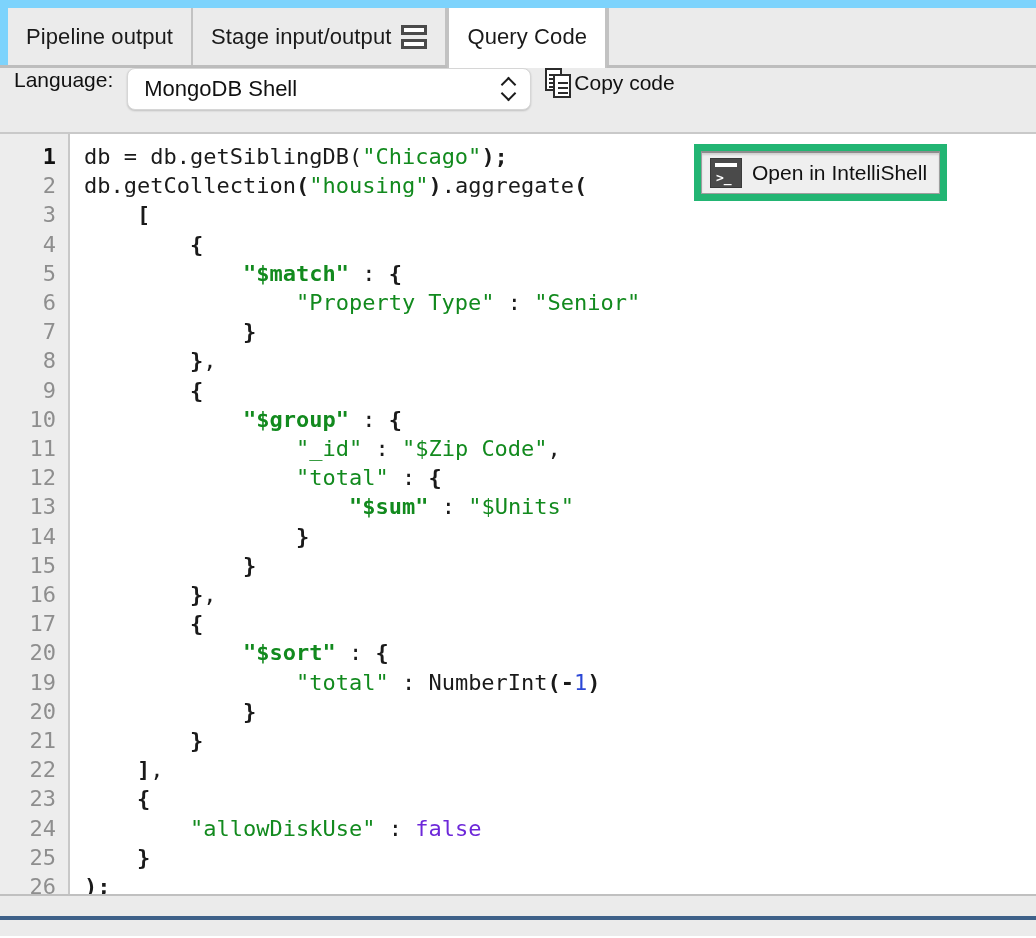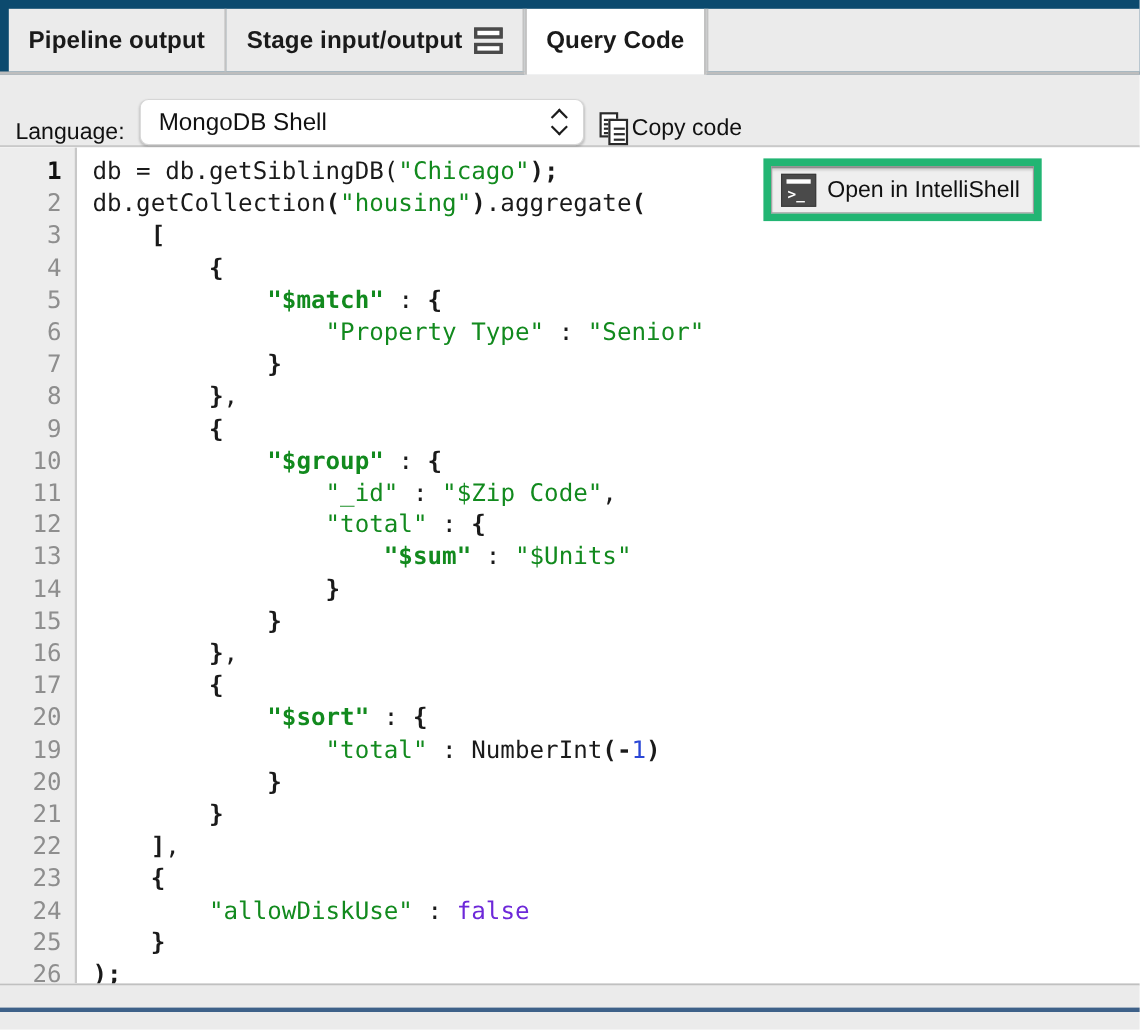--- a/index.html
+++ b/index.html
@@ -18,27 +18,26 @@
     width: 1036px;
     height: 938px;
     background: #ffffff;
     box-sizing: border-box;
   }
 
   
   .tabbar {
     position: relative;
     height: 68px;
-    background: #0c4a6e;
+    background: #7dd3fc;
     display: flex;
     align-items: stretch;
     padding: 8px 0 0 8px;
     box-sizing: border-box;
     border-bottom: 3px solid #bdbdbd;
-    font-weight: bold;
   }
   .tab {
     display: flex;
     align-items: center;
     gap: 10px;
     padding: 0 18px;
     background: #ebebeb;
     border-right: 2px solid #c2c2c2;
     font-size: 22px;
     color: #1a1a1a;
@@ -85,21 +84,21 @@
   }
   .split-icon i.top { top: 0; }
   .split-icon i.bottom { top: 14px; }
 
   
   .toolbar {
     position: relative;
     height: 66px;
     background: #ebebeb;
     display: flex;
-    align-items: flex-end;
+    align-items: flex-start;
     padding-left: 14px;
     box-sizing: border-box;
     border-bottom: 2px solid #c9c9c9;
   }
   .lang-label {
     font-size: 21px;
     color: #111111;
     margin-right: 14px;
     white-space: nowrap;
   }

